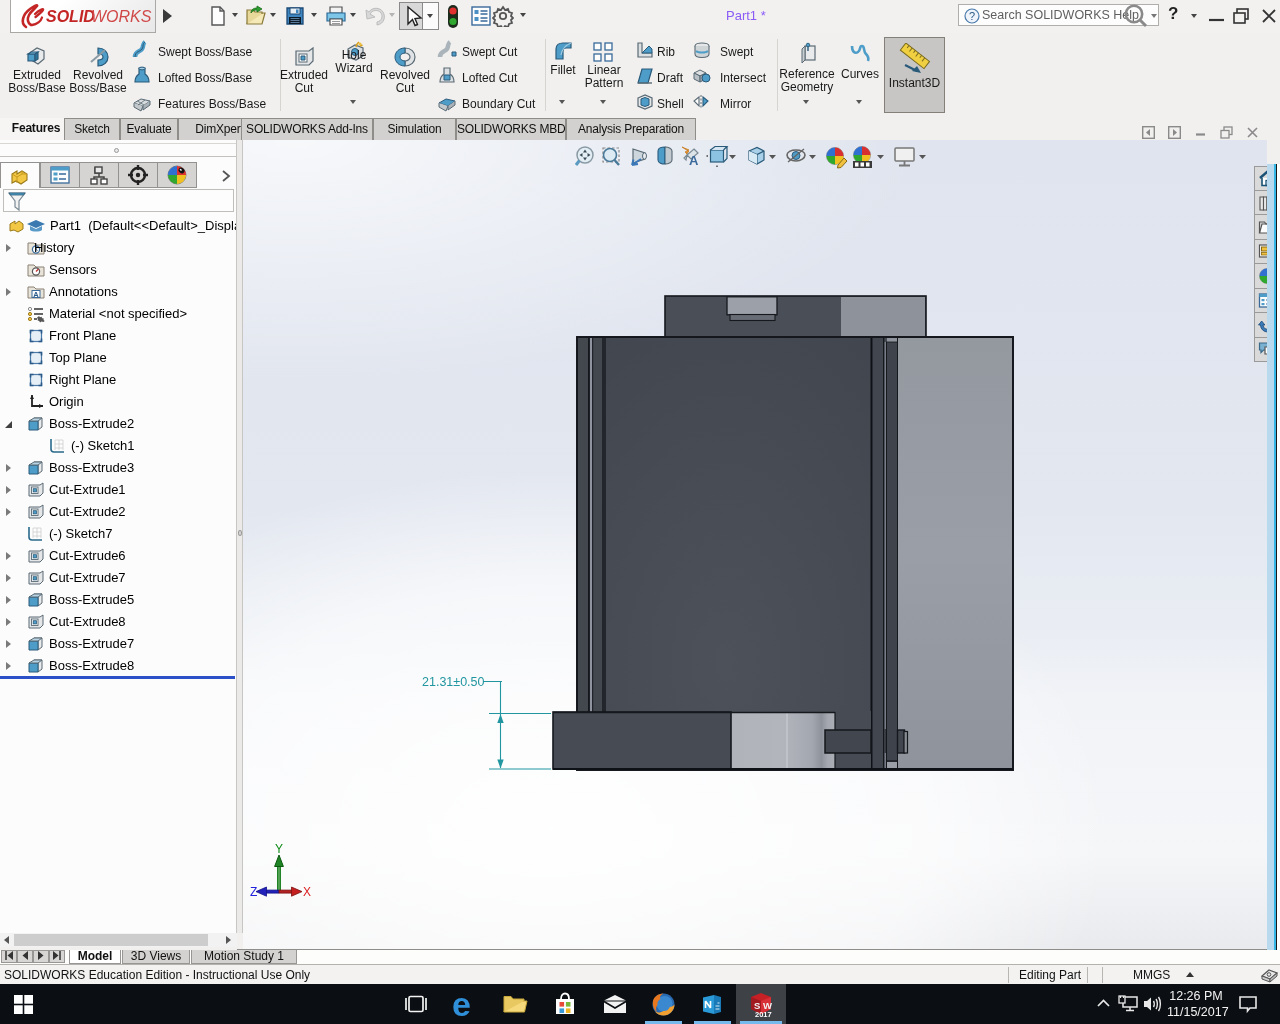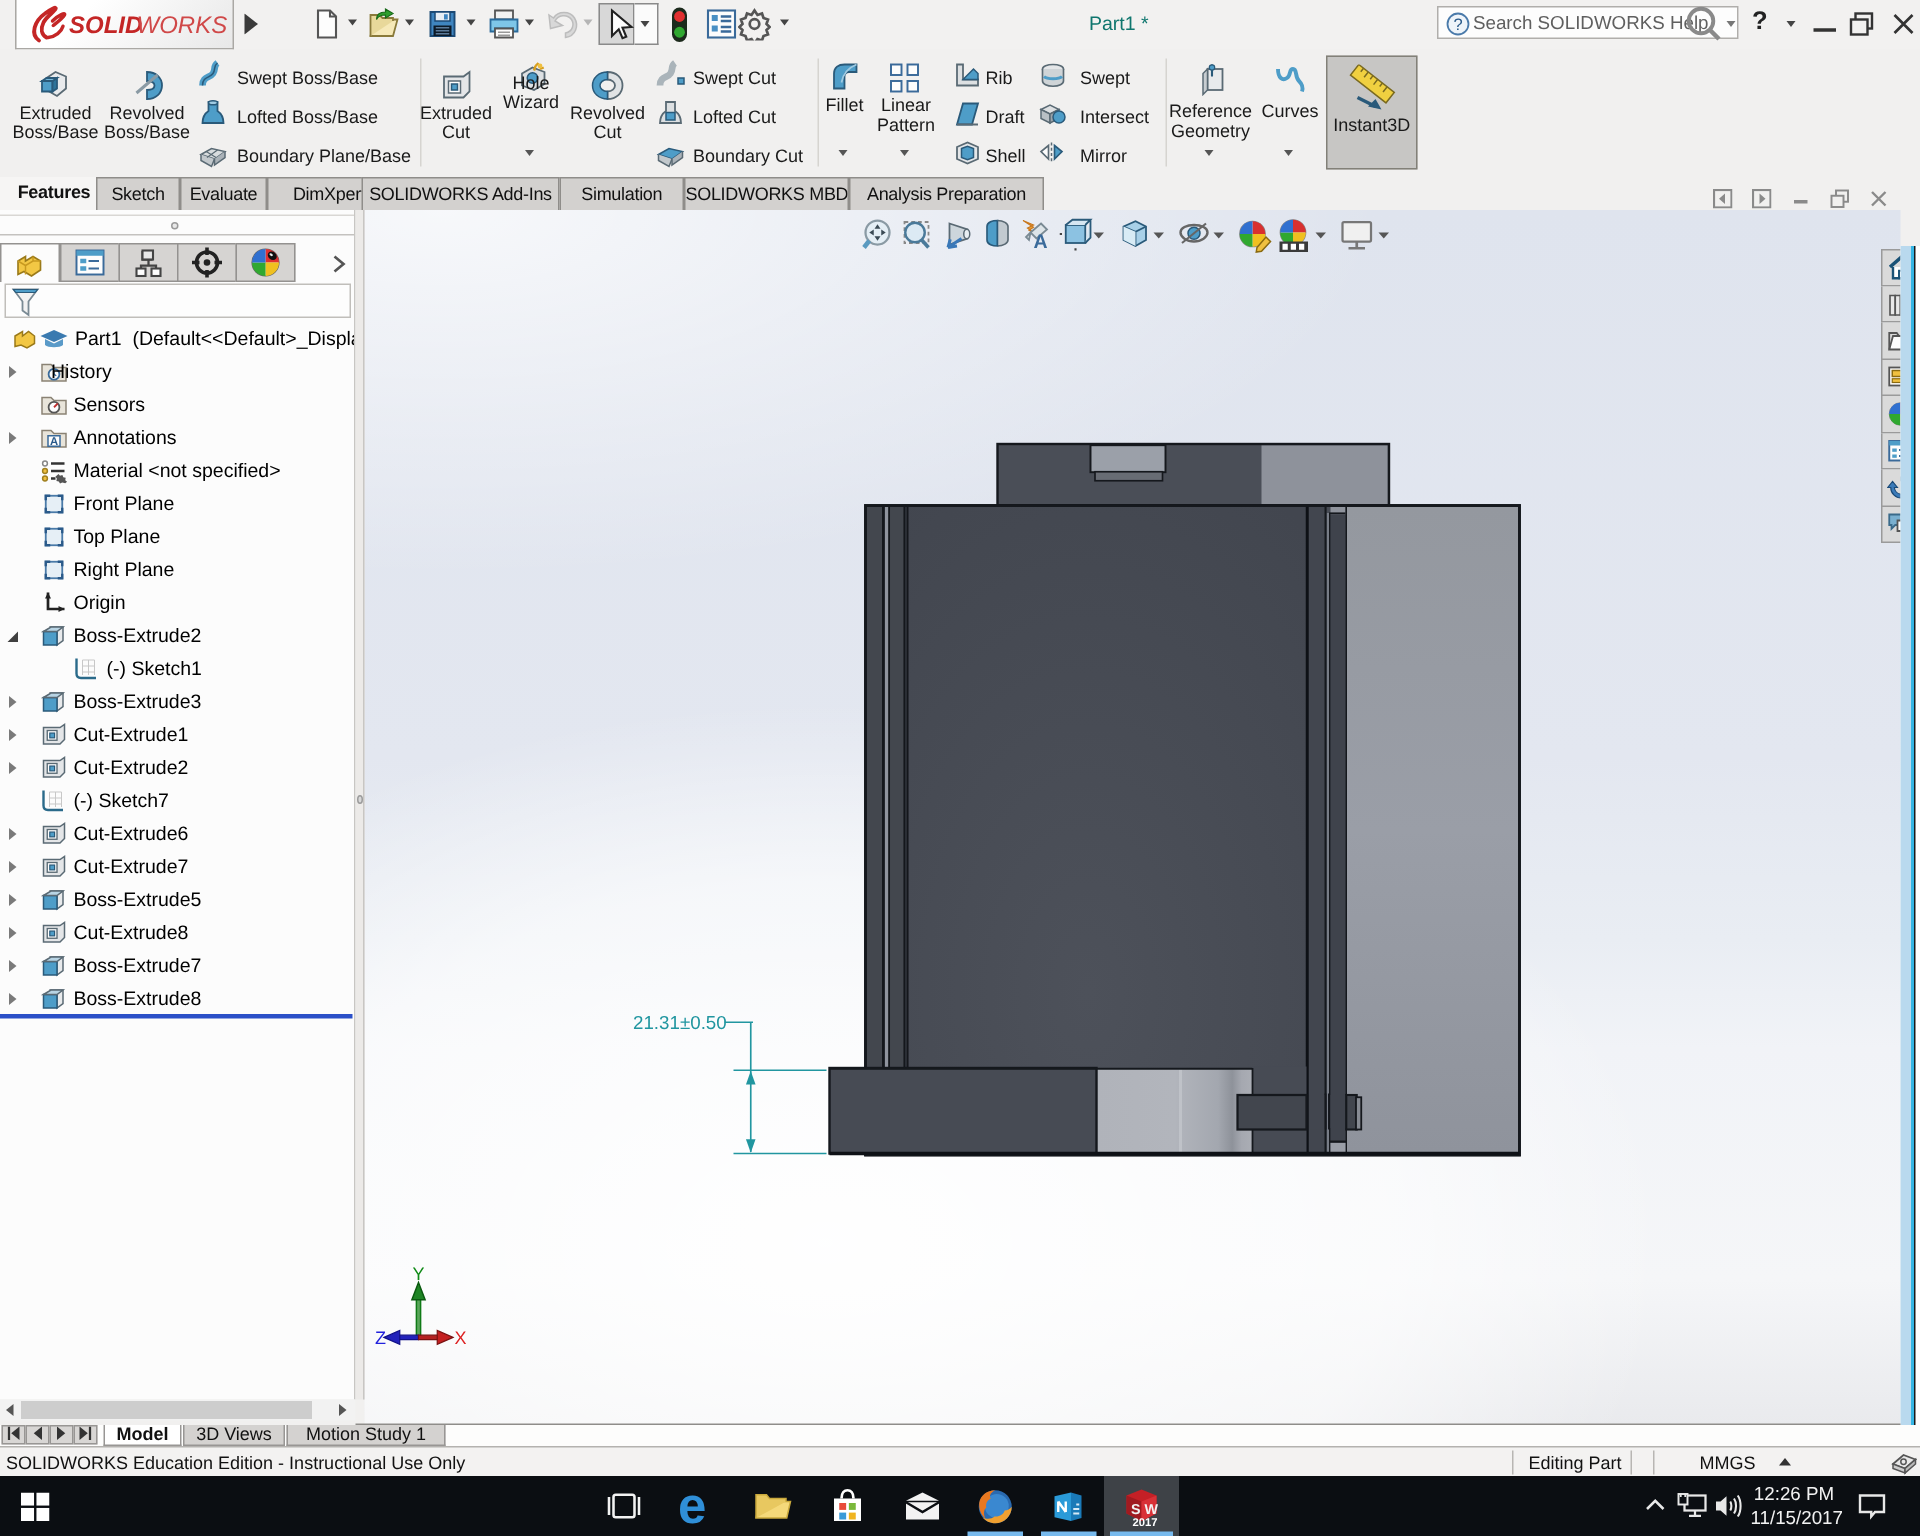--- a/index.html
+++ b/index.html
@@ -5,21 +5,21 @@
 *{margin:0;padding:0;box-sizing:border-box;}
 html,body{width:1280px;height:1024px;overflow:hidden;font-family:"Liberation Sans",sans-serif;}
 body{position:relative;background:#f1f0ef;}
 .abs{position:absolute;}
 
 #titlebar{position:absolute;left:0;top:0;width:1280px;height:33px;background:#f2f1f0;}
 #logobox{position:absolute;left:10px;top:0px;width:146px;height:33px;background:linear-gradient(135deg,#ffffff 30%,#e8e8e8 100%);border:1px solid #aaa8a4;border-top:none;display:flex;align-items:center;}
 #playbtn{position:absolute;left:158px;top:2px;width:18px;height:28px;display:flex;align-items:center;justify-content:center;}
 .tbicon{position:absolute;top:5px;width:22px;height:22px;}
 .dd{position:absolute;top:13px;width:0;height:0;border-left:3.5px solid transparent;border-right:3.5px solid transparent;border-top:4px solid #444;}
-#doctitle{position:absolute;left:726px;top:8px;font-size:13px;color:#0f766e;}
+#doctitle{position:absolute;left:726px;top:8px;font-size:13px;color:#8b5cf6;}
 #searchbox{position:absolute;left:958px;top:4px;width:201px;height:22px;background:#fdfdfd;border:1px solid #b0aeab;display:flex;align-items:center;}
 #searchbox .stext{color:#5f5f5f;font-size:12.5px;margin-left:23px;}
 .winbtn{position:absolute;top:6px;color:#333;font-size:15px;}
 
 #ribbon{position:absolute;left:0;top:33px;width:1280px;height:85px;background:#f1f0ef;}
 .rlabel{font-size:12px;color:#1a1a1a;text-align:center;line-height:13px;}
 .rsep{position:absolute;top:6px;width:1px;height:72px;background:#d6d4d0;}
 .rsmall{position:absolute;font-size:12px;color:#1a1a1a;}
 
 #tabrow{position:absolute;left:0;top:118px;width:1280px;height:22px;background:#f1f0ef;}
@@ -189,21 +189,21 @@
       <path d="M7 2 h6 v6 C16 10 17 13 17 16 L3 16 C3 13 4 10 7 8 Z" fill="#4e9dc8" stroke="#2a5a7a" stroke-width="1.2"></path>
       <ellipse cx="10" cy="2.5" rx="3" ry="1.4" fill="#9fcae2" stroke="#2a5a7a" stroke-width="1"></ellipse>
     </svg>
  <div class="rsmall" style="left:158px;top:38px">Lofted Boss/Base</div>
  <svg class="abs" style="left:132px;top:60px" width="20" height="20" viewBox="0 0 20 20">
       <path d="M2 10 L9 6 L18 8 L11 13 Z" fill="#d8dcde" stroke="#5a6a74" stroke-width="1"></path>
       <path d="M2 10 L2 14 L9 18 L11 13" fill="#c2c8cc" stroke="#5a6a74" stroke-width="1"></path>
       <path d="M18 8 L18 12 L11 17 L11 13" fill="#aab2b8" stroke="#5a6a74" stroke-width="1"></path>
       <path d="M5.5 8 L12 12 M13 7 L6 12" stroke="#5a6a74" stroke-width="0.8"></path>
     </svg>
- <div class="rsmall" style="left:158px;top:64px">Boundary Plane/Base</div>
+ <div class="rsmall" style="left:158px;top:64px">Features Boss/Base</div>
  <div class="rsep" style="left:280px"></div>
  <svg class="abs" style="left:293px;top:13px" width="22" height="21" viewBox="0 0 22 21">
       <path d="M3 5 L16 5 L20 2 L20 15 L16 19 L3 19 Z" fill="#e4e6e8" stroke="#5a6a74" stroke-width="1.2"></path>
       <rect x="6" y="8" width="8" height="8" fill="#fdfdfd" stroke="#5a6a74" stroke-width="1"></rect>
       <path d="M8 10 h4 v4 h-4 Z" fill="#4e9dc8" stroke="#2a5a7a" stroke-width="1"></path>
     </svg>
  <div class="rlabel abs" style="left:267px;top:36px;width:74px">Extruded<br>Cut</div>
  <svg class="abs" style="left:344px;top:8px" width="22" height="22" viewBox="0 0 22 22">
       <path d="M4 8 L11 4 L19 7 L19 15 L12 19 L4 16 Z" fill="#dde0e2" stroke="#5a6a74" stroke-width="1.2"></path>
       <circle cx="11" cy="11" r="3.5" fill="#4e9dc8" stroke="#2a5a7a"></circle>

